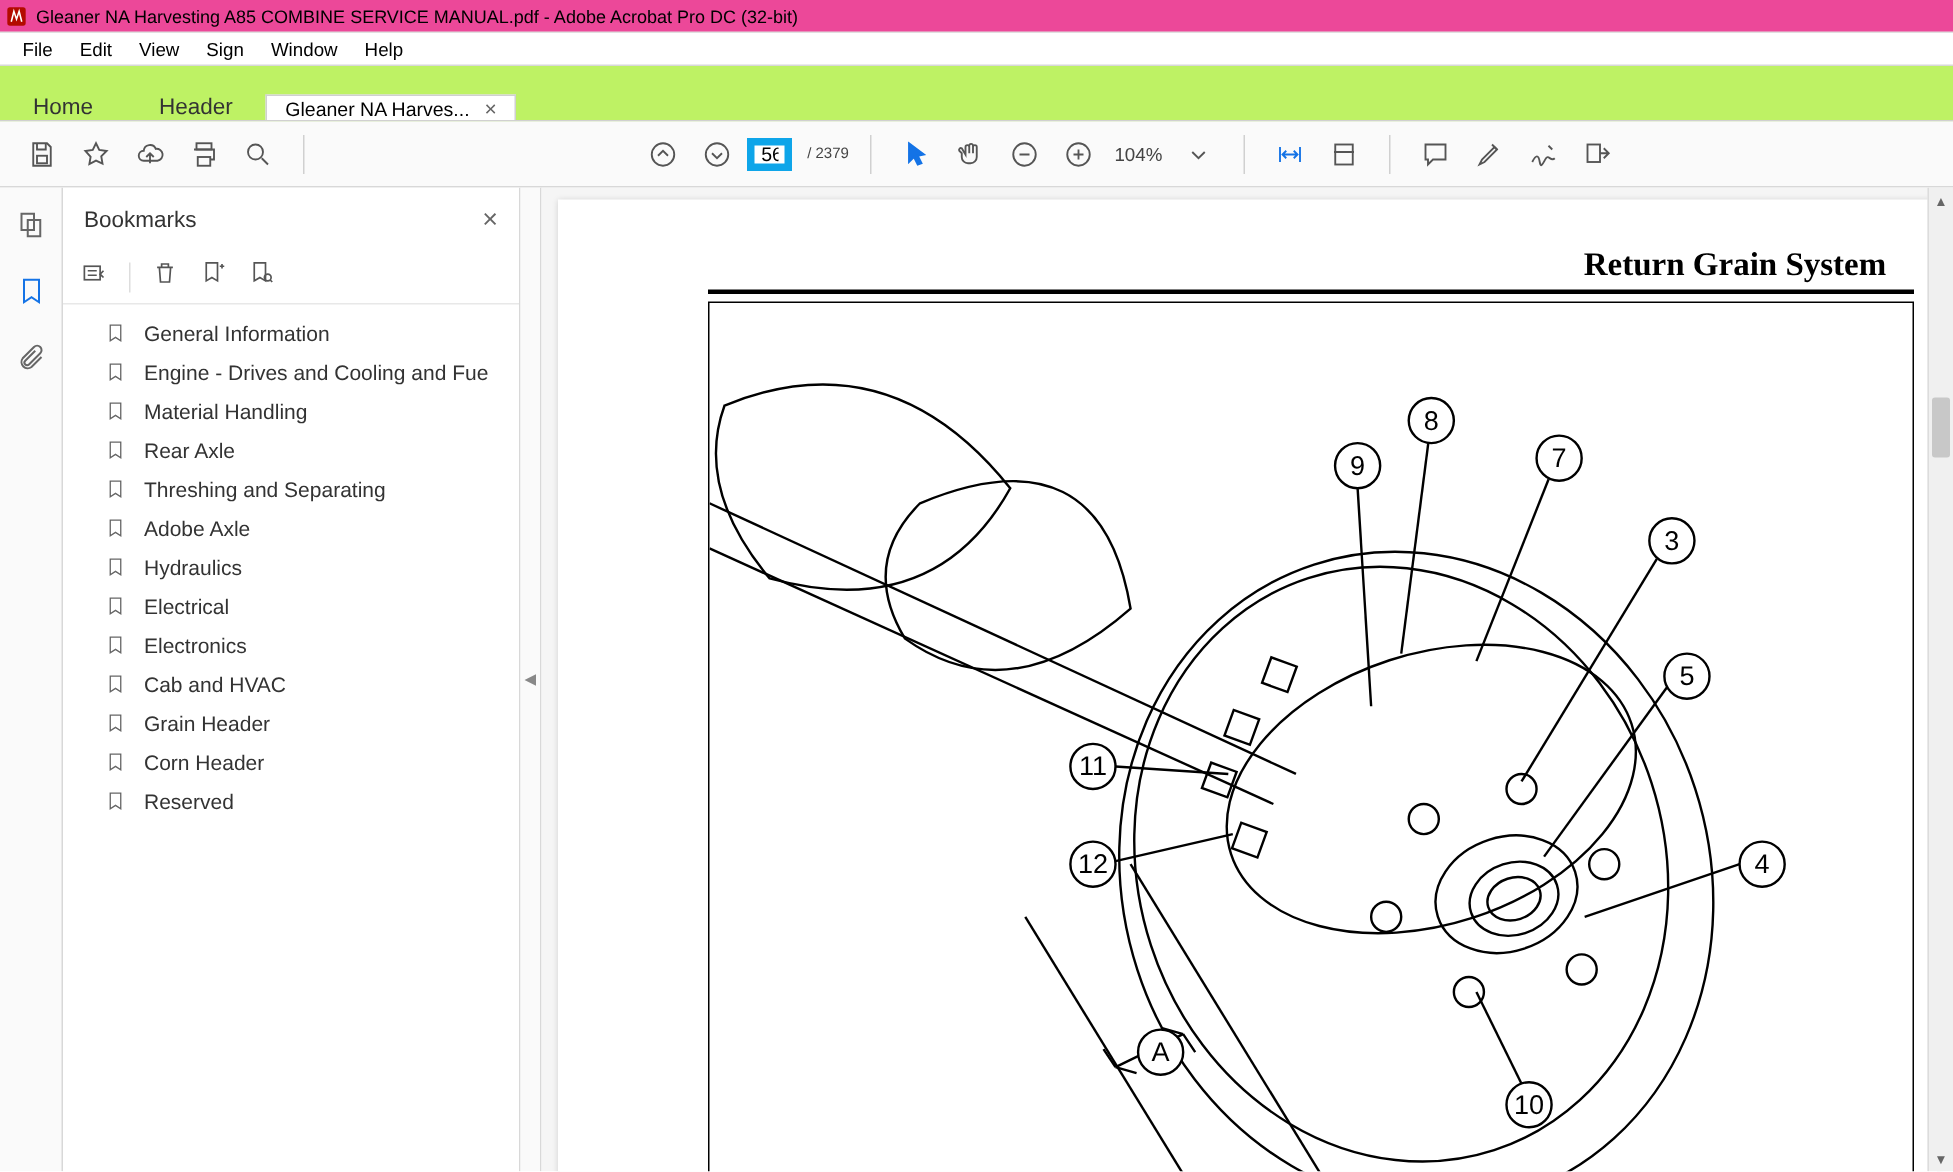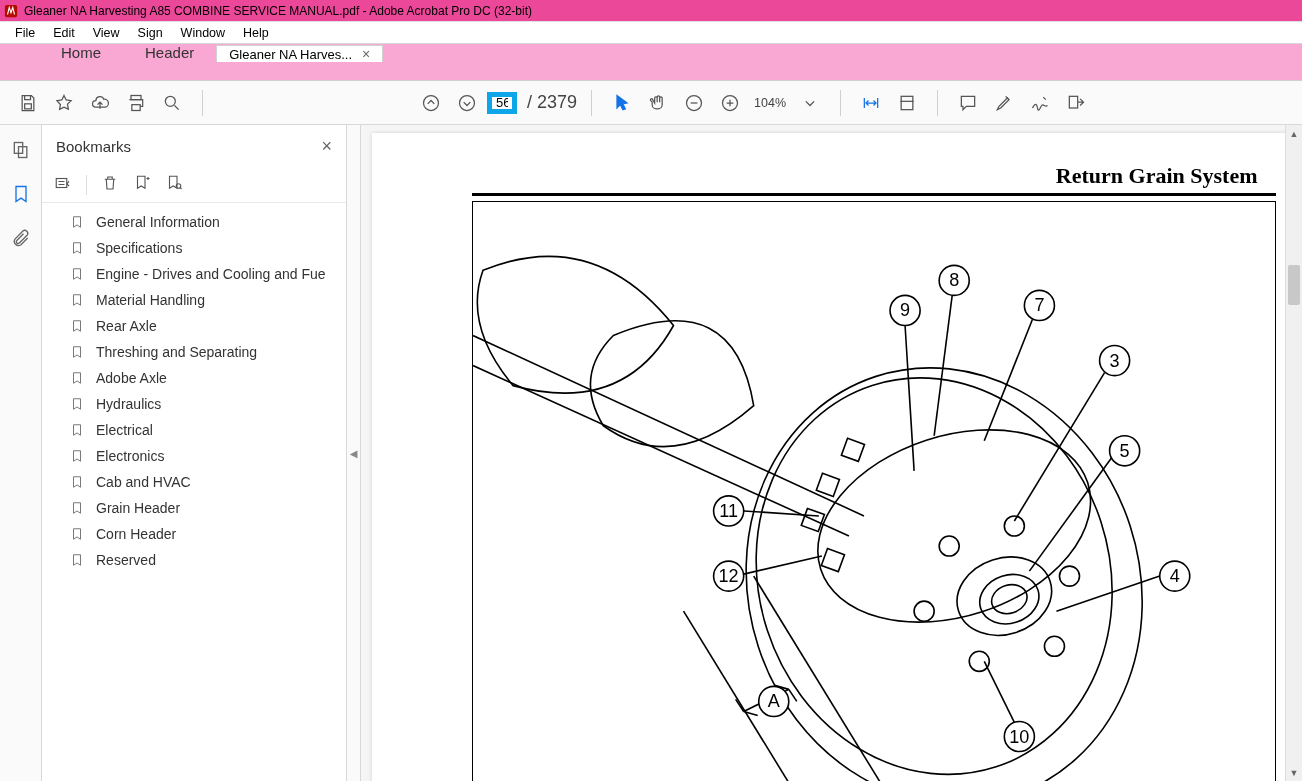--- a/index.html
+++ b/index.html
@@ -7,32 +7,32 @@
 
 
 .titlebar { height: 22px; background: #ec4899; display: flex; align-items: center; padding: 0 4px; font-size: 12px; border-bottom: 1px solid #e0e0e0; }
 .titlebar .app-icon { width: 14px; height: 14px; margin-right: 6px; }
 
 
 .menubar { height: 22px; background: #fff; display: flex; align-items: center; padding: 0 6px; font-size: 12.5px; border-bottom: 1px solid #d8d8d8; }
 .menubar span { padding: 0 9px; cursor: default; }
 
 
-.tabstrip { height: 37px; background: #f9a8d4; display: flex; align-items: flex-start; border-bottom: 1px solid #d0d0d0; padding-left: 39px; }
+.tabstrip { height: 37px; background: #bef264; display: flex; align-items: flex-end; border-bottom: 1px solid #d0d0d0; }
 .tab-link { display: flex; align-items: center; padding: 0 22px; font-size: 15px; color: #333; cursor: default; }
 .doc-tab { display: flex; align-items: center; background: #fff; border-top: 1px solid #d0d0d0; border-left: 1px solid #d0d0d0; border-right: 1px solid #d0d0d0; padding: 0 12px; font-size: 13px; max-width: 180px; margin-top: 1px; }
 .doc-tab .close { margin-left: 10px; color: #666; font-size: 14px; }
 
 
 .toolbar { height: 44px; background: #fafafa; border-bottom: 1px solid #d8d8d8; display: flex; align-items: center; padding: 0 12px; gap: 4px; }
 .tb-sep { width: 1px; height: 26px; background: #d0d0d0; margin: 0 10px; }
 .tb-btn { width: 32px; height: 32px; display: flex; align-items: center; justify-content: center; color: #555; cursor: default; }
 .tb-btn svg { width: 20px; height: 20px; stroke: #555; fill: none; stroke-width: 1.5; }
 .page-input { width: 30px; height: 22px; font-size: 13px; text-align: right; border: 5px solid #0ea5e9; padding: 0 4px; }
-.page-count { font-size: 18px; color: #444; margin-left: 6px; }
+.page-count { font-size: 10px; color: #444; margin-left: 6px; }
 .zoom-text { font-size: 12.5px; color: #444; margin: 0 4px; }
 .spacer { flex: 1; }
 
 
 .main { flex: 1; display: flex; overflow: hidden; }
 .navpane { width: 42px; background: #fafafa; border-right: 1px solid #d8d8d8; display: flex; flex-direction: column; align-items: center; padding-top: 12px; gap: 18px; }
 .navpane .nav-btn { width: 26px; height: 26px; display: flex; align-items: center; justify-content: center; color: #666; }
 .navpane .nav-btn.active { color: #1473e6; }
 .navpane svg { width: 20px; height: 20px; stroke: currentColor; fill: none; stroke-width: 1.6; }
 
@@ -251,26 +251,20 @@
         <div class="bm-item">
           <svg viewBox="0 0 24 24">
             <path d="M6 3h12v18l-6-4-6 4z"></path>
           </svg>
           <span>General Information</span>
         </div>
         <div class="bm-item">
           <svg viewBox="0 0 24 24">
             <path d="M6 3h12v18l-6-4-6 4z"></path>
           </svg>
-          <span>Specifications</span>
-        </div>
-        <div class="bm-item">
-          <svg viewBox="0 0 24 24">
-            <path d="M6 3h12v18l-6-4-6 4z"></path>
-          </svg>
           <span>Engine - Drives and Cooling and Fue</span>
         </div>
         <div class="bm-item">
           <svg viewBox="0 0 24 24">
             <path d="M6 3h12v18l-6-4-6 4z"></path>
           </svg>
           <span>Material Handling</span>
         </div>
         <div class="bm-item">
           <svg viewBox="0 0 24 24">

